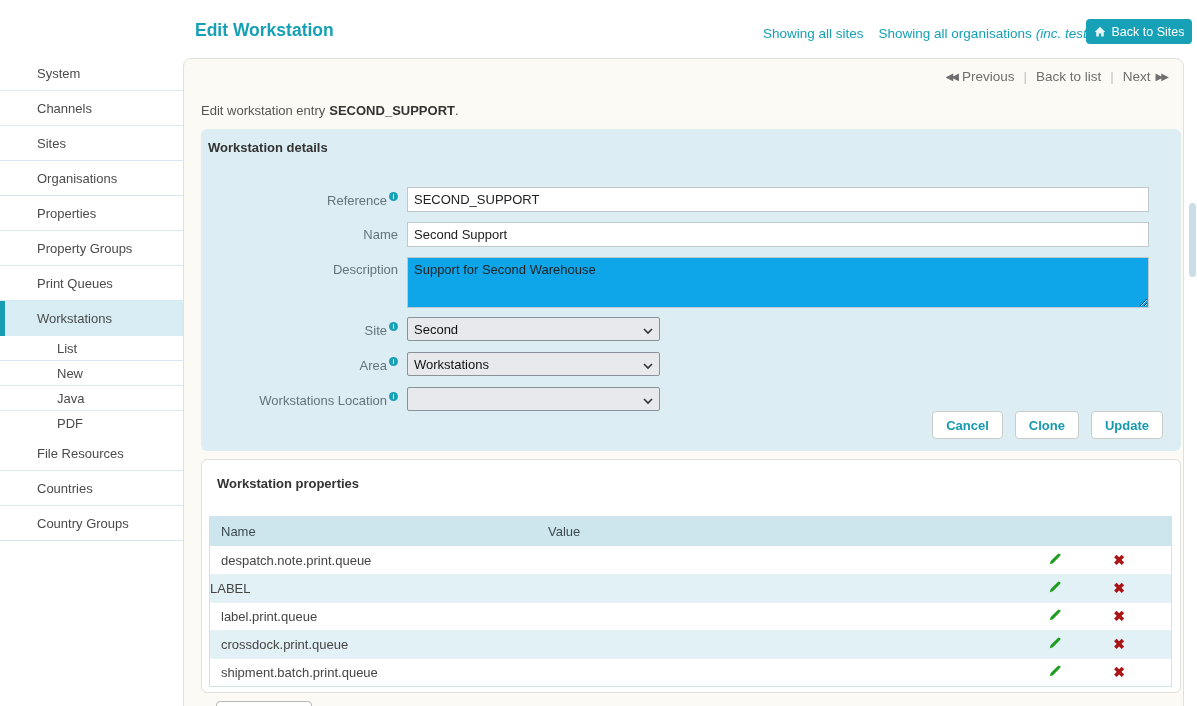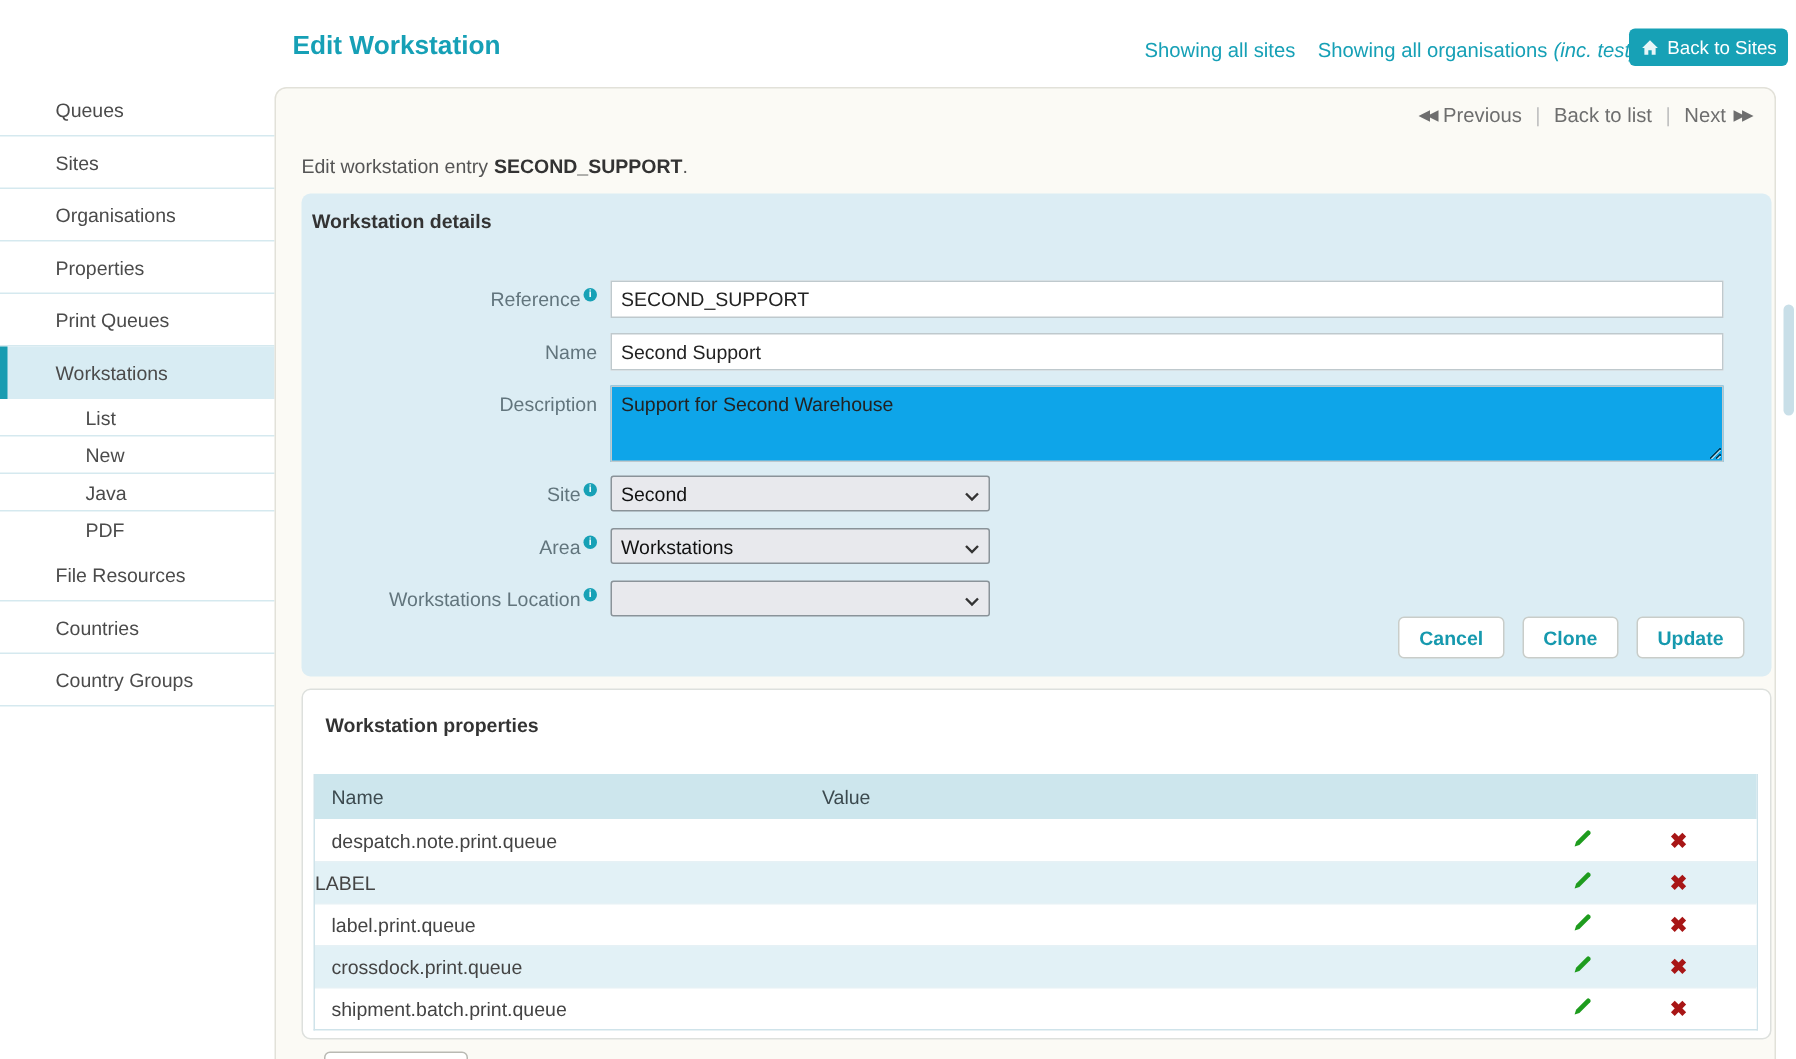--- a/index.html
+++ b/index.html
@@ -152,24 +152,26 @@
 <button class="btn-home">
   <span style="line-height:0;">
     <svg width="12" height="12" viewBox="0 0 16 16">
         <path d="M8 1 L15 8 H13 V14 H9.5 V10 H6.5 V14 H3 V8 H1 Z" fill="#e8f6f8"></path>
       </svg>
   </span>
   <span>Back to Sites</span>
 </button>
 
 <div class="sidebar">
-  <div class="nav-item">Queues</div>
+  <div class="nav-item">System</div>
+  <div class="nav-item">Channels</div>
   <div class="nav-item">Sites</div>
   <div class="nav-item">Organisations</div>
   <div class="nav-item">Properties</div>
+  <div class="nav-item">Property Groups</div>
   <div class="nav-item">Print Queues</div>
   <div class="nav-item active">Workstations</div>
   <div class="nav-item sub">List</div>
   <div class="nav-item sub">New</div>
   <div class="nav-item sub">Java</div>
   <div class="nav-item sub noline">PDF</div>
   <div class="nav-item">File Resources</div>
   <div class="nav-item">Countries</div>
   <div class="nav-item">Country Groups</div>
 </div>

